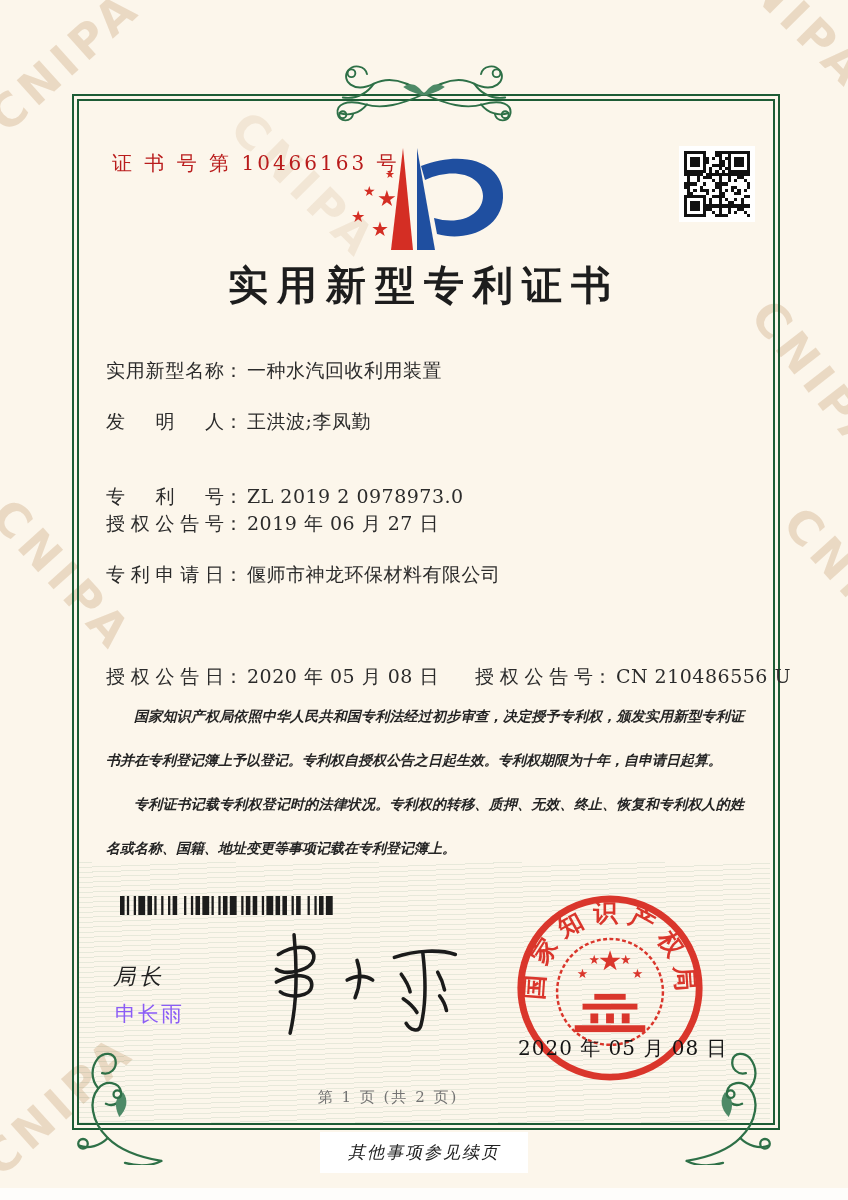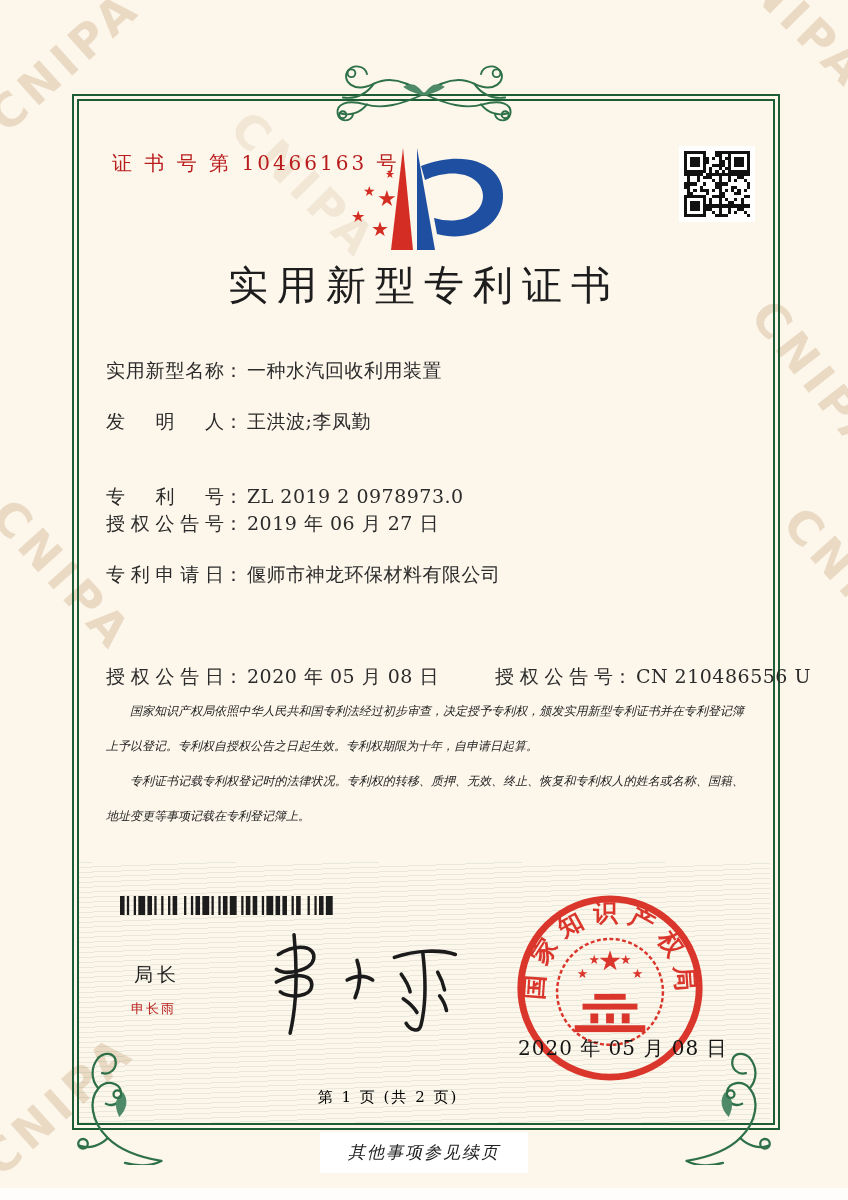--- a/index.html
+++ b/index.html
@@ -20,44 +20,44 @@
       background:repeating-linear-gradient(178deg, rgba(46,112,71,0.10) 0 1px, rgba(46,112,71,0) 1px 5px);}
 
   .ornament{position:absolute;pointer-events:none;}
 
   .cert-no{position:absolute;left:112px;top:150px;font-size:20px;color:#b91c1c;letter-spacing:3px;text-align:right;}
 
   .logo{position:absolute;left:333px;top:140px;}
   .qr{position:absolute;left:679px;top:146px;width:76px;height:76px;background:#ffffff;padding:5px;box-sizing:border-box;}
 
   .title{position:absolute;left:0;top:258px;width:848px;text-align:center;
-         font-size:40px;font-weight:normal;color:#1d1d1d;letter-spacing:9px;}
+         font-size:40px;font-weight:bold;color:#1d1d1d;letter-spacing:9px;}
 
   .field-row{position:absolute;left:106px;font-size:19px;color:#2b2b2b;white-space:nowrap;}
   .flabel{display:inline-block;width:118px;text-align:justify;text-align-last:justify;}
   .fcolon{display:inline-block;margin:0 4px 0 0;}
   .fvalue{letter-spacing:0.5px;}
-  .fcol2{margin-left:56px;}
+  .fcol2{margin-left:36px;}
 
   .body-text{position:absolute;left:106px;top:694px;width:638px;
-      font-size:12px;line-height:35px;color:#242424;font-style:italic;text-align:justify;}
+      font-size:14px;line-height:44px;color:#242424;font-style:italic;text-align:justify;font-weight:bold;}
   .body-text p{margin:0;text-indent:2em;}
 
   .barcode{position:absolute;left:120px;top:896px;width:215px;height:19px;}
 
-  .sig-title{position:absolute;left:134px;top:962px;font-size:19px;color:#222;letter-spacing:4px;}
-  .sig-name{position:absolute;left:131px;top:1000px;font-size:13px;color:#b91c1c;letter-spacing:2px;}
+  .sig-title{position:absolute;left:113px;top:962px;font-size:22px;color:#222;letter-spacing:4px;font-style:italic;}
+  .sig-name{position:absolute;left:115px;top:1000px;font-size:21px;color:#8b5cf6;letter-spacing:2px;}
   .signature{position:absolute;left:245px;top:925px;}
 
   .seal{position:absolute;left:512px;top:890px;width:196px;height:196px;}
   .seal-date{position:absolute;left:518px;top:1035px;width:196px;text-align:center;
        font-size:20px;color:#141414;letter-spacing:1px;white-space:nowrap;}
 
   .page-no{position:absolute;left:0;top:1088px;width:776px;text-align:center;
-       font-size:15px;color:#000000;letter-spacing:2px;}
+       font-size:15px;color:#737373;letter-spacing:2px;}
 
   .cont-note{position:absolute;left:424px;top:1132px;transform:translateX(-50%);
        background:#ffffff;padding:9px 28px;font-size:17px;font-style:italic;color:#222;
        letter-spacing:2px;white-space:nowrap;}
   .bottom-strip{position:absolute;left:0;bottom:0;width:100%;height:12px;background:#fefdfb;}
 </style>
 </head>
 <body>
 
 <div class="page">

